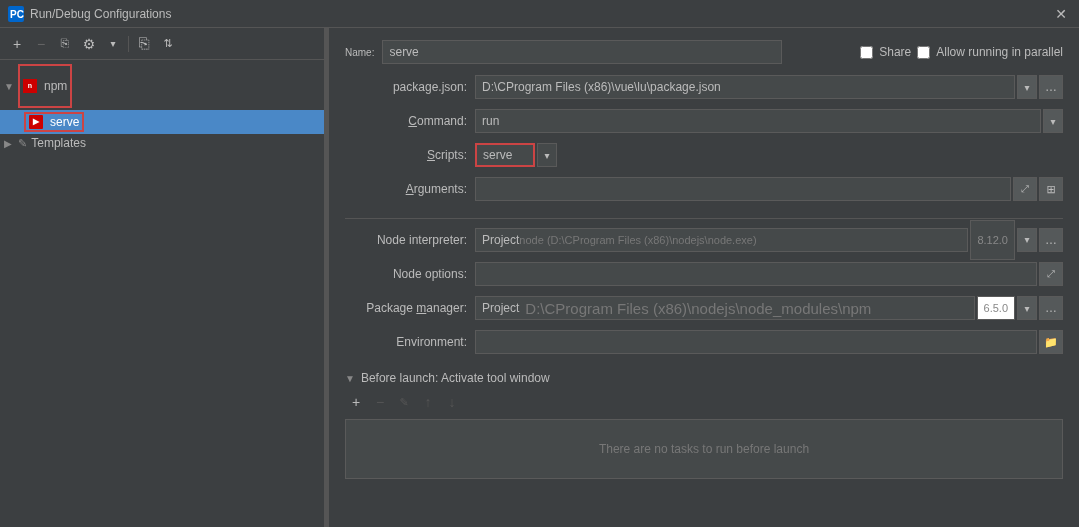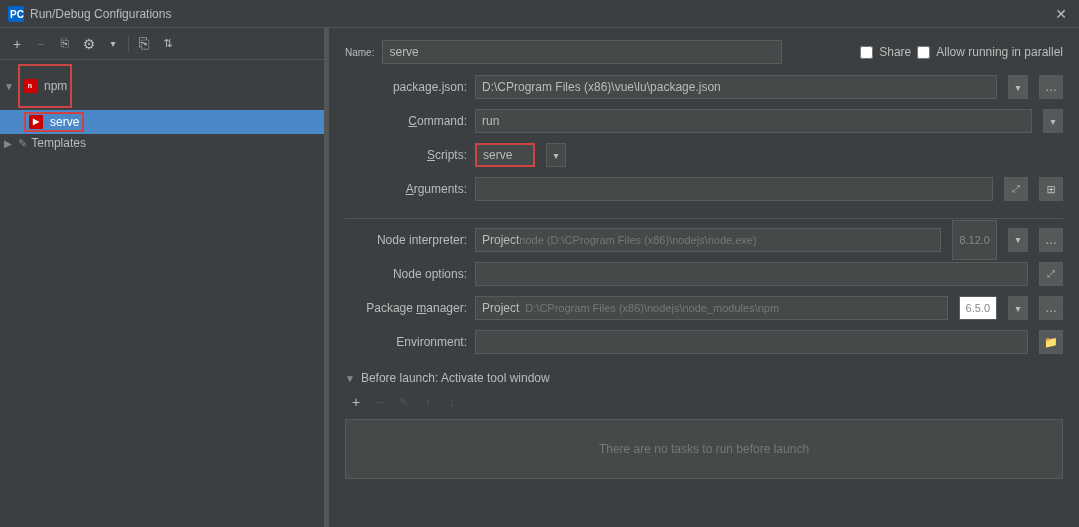--- a/index.html
+++ b/index.html
@@ -224,21 +224,21 @@
     }
     .parallel-label {
       color: #bbbbbb;
       font-size: 12px;
     }
 
     .input-with-btn {
       display: flex;
       flex: 1;
       align-items: center;
-      gap: 11px;
+      gap: 2px;
     }
     .input-dropdown-btn {
       width: 20px;
       height: 24px;
       background: #55595a;
       border: 1px solid #5a5a5a;
       color: #bbbbbb;
       cursor: pointer;
       font-size: 10px;
       display: flex;
@@ -521,21 +521,21 @@
       </div>
     </div>
 
     <div class="form-row">
       <span class="form-label">
         <span>Package <span style="text-decoration:underline;">m</span>anager:</span>
       </span>
       <div class="input-with-btn">
         <div class="form-input" style="flex:1;display:flex;align-items:center;background:#45494a;border:1px solid #5a5a5a;height:24px;padding:0 6px;gap:6px;">
           <span style="color:#bbbbbb;">Project</span>
-          <span style="color:#777;font-size:11px;">D:\CProgram Files (x86)\nodejs\node_modules\npm</span>
+          <span style="color:#777;font-size:15px;">D:\CProgram Files (x86)\nodejs\node_modules\npm</span>
         </div>
         <div style="background:#ffffff;border:1px solid #5a5a5a;height:24px;padding:0 6px;display:flex;align-items:center;color:#888;font-size:11px;min-width:36px;">6.5.0</div>
         <button class="input-dropdown-btn">▾</button>
         <button class="input-more-btn">…</button>
       </div>
     </div>
 
     <div class="form-row">
       <span class="form-label">
         <span>Environment:</span>

